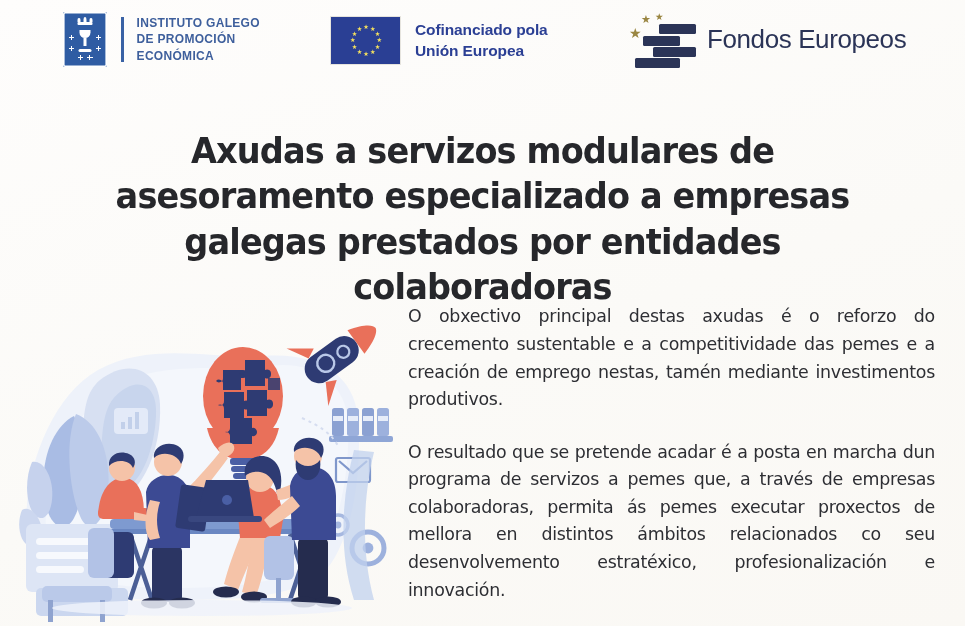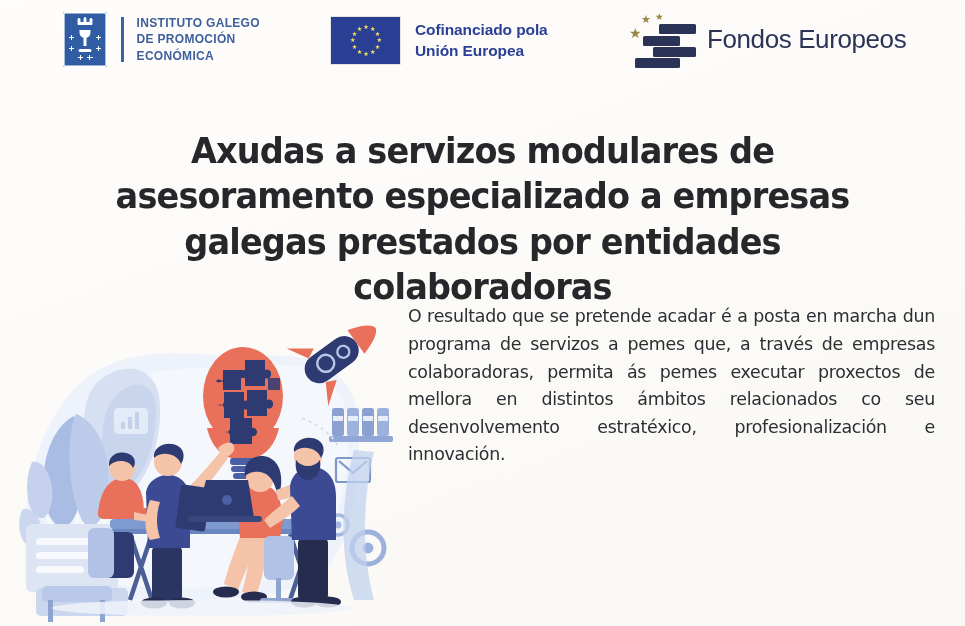--- a/index.html
+++ b/index.html
@@ -448,16 +448,17 @@
           <ellipse cx="302" cy="302" rx="13" ry="5.5" fill="#252c4e"></ellipse>
           <ellipse cx="326" cy="302" rx="13" ry="5.5" fill="#252c4e"></ellipse>
         </g>
 
         <ellipse cx="200" cy="308" rx="150" ry="8" fill="#eef2fa" opacity="0.85"></ellipse>
       </g>
     </svg>
   </div>
 
   <div class="body-col">
+    <p class="para">O obxectivo principal destas axudas é o reforzo do crecemento sustentable e a competitividade das pemes e a creación de emprego nestas, tamén mediante investimentos produtivos.</p>
     <p class="para">O resultado que se pretende acadar é a posta en marcha dun programa de servizos a pemes que, a través de empresas colaboradoras, permita ás pemes executar proxectos de mellora en distintos ámbitos relacionados co seu desenvolvemento estratéxico, profesionalización e innovación.</p>
   </div>
 
 </div>
 
 </body></html>

